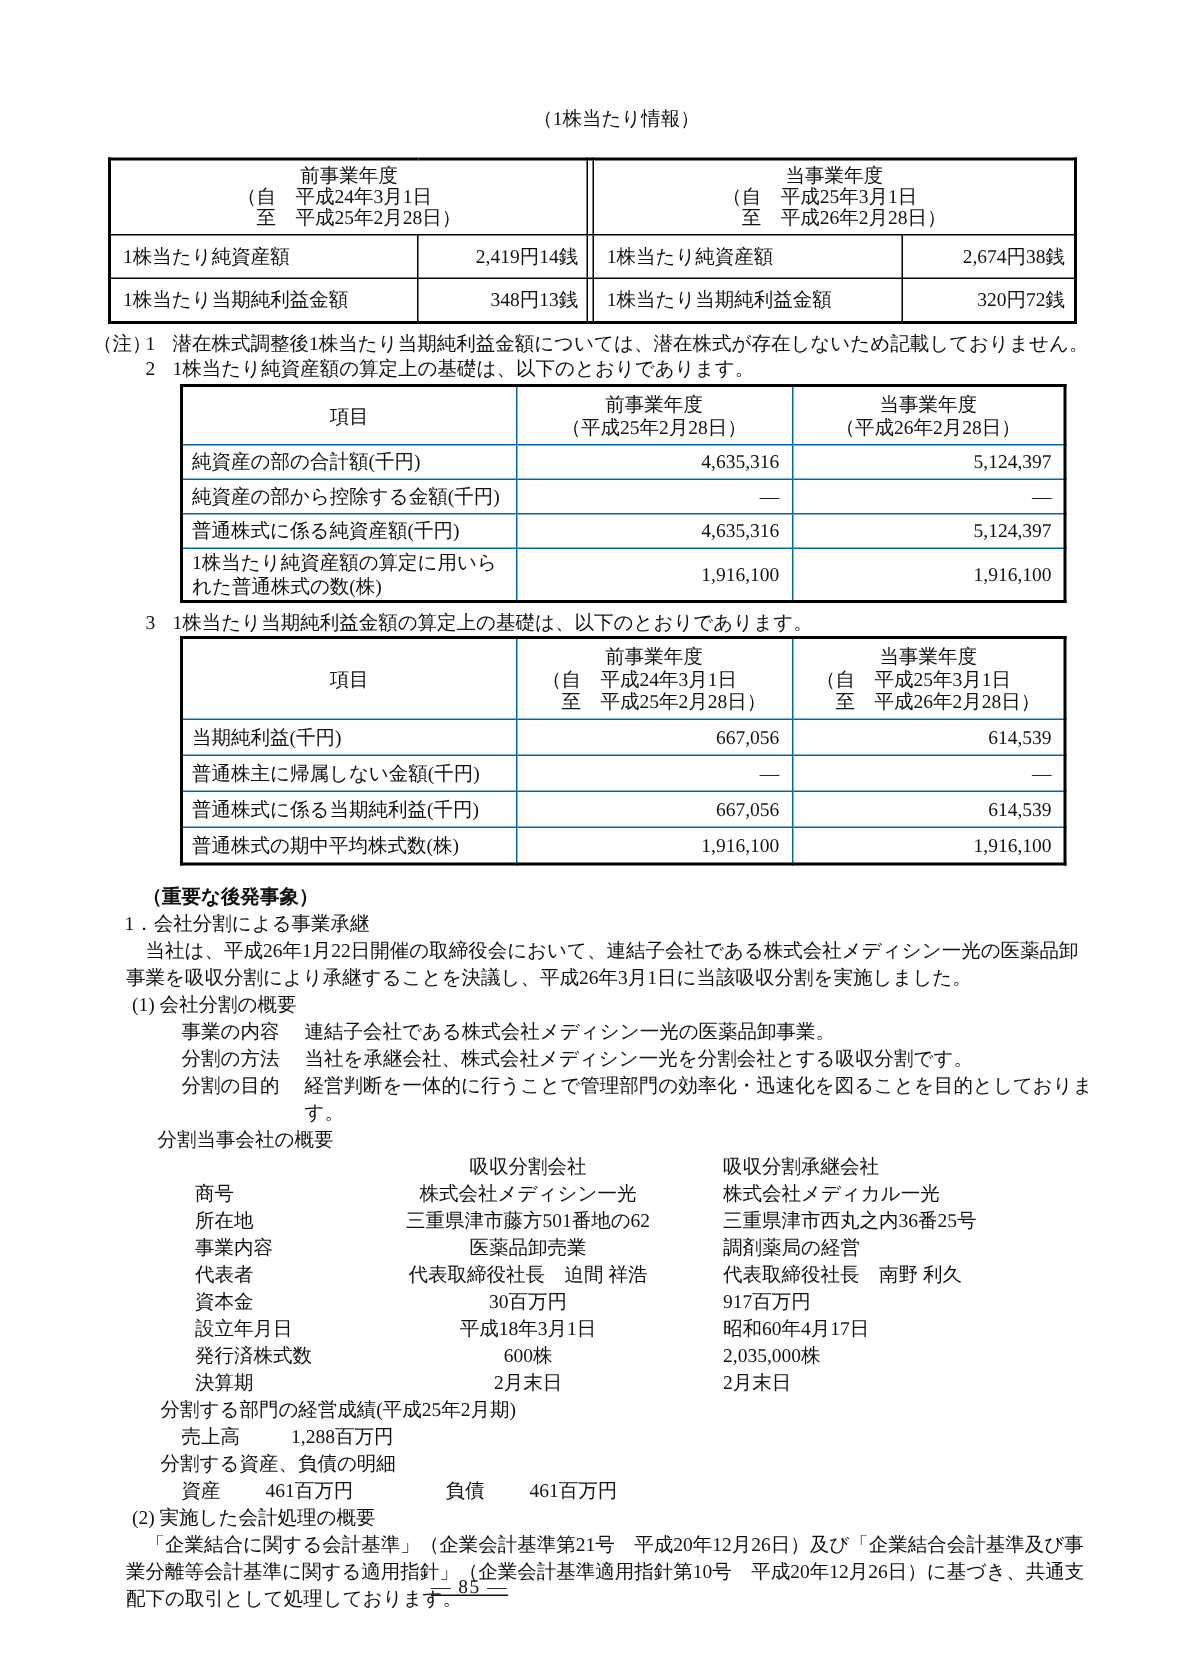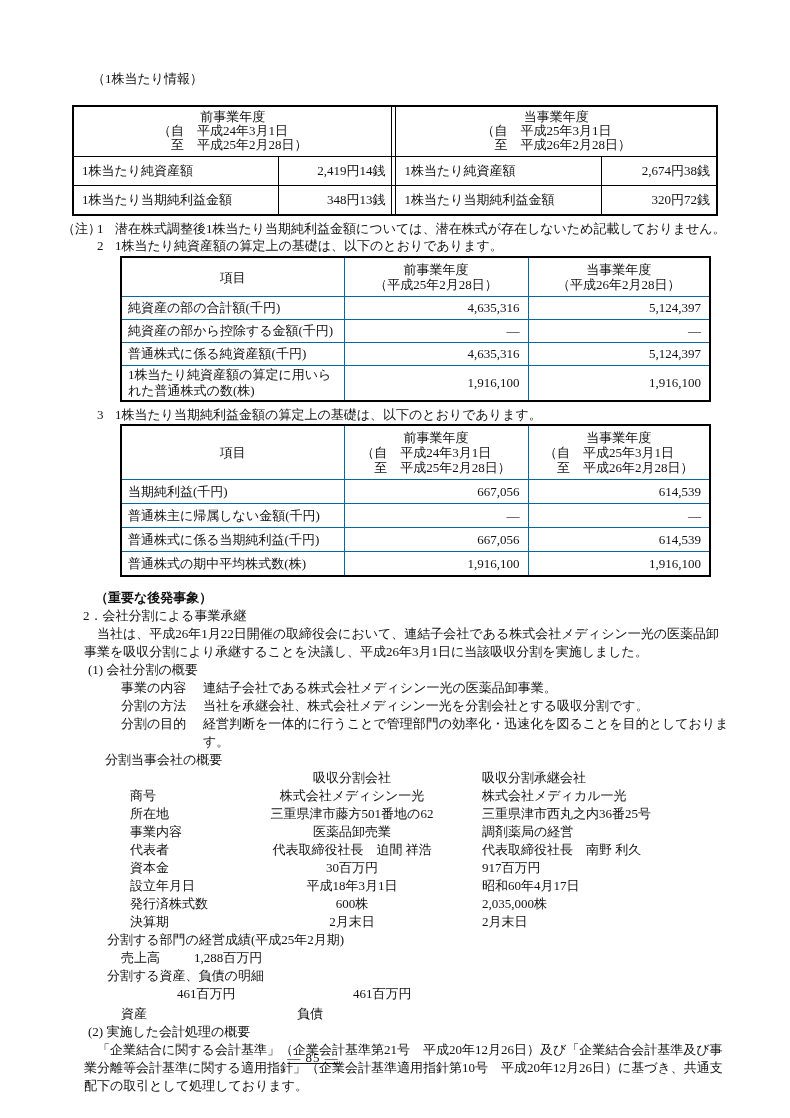--- a/index.html
+++ b/index.html
@@ -9,21 +9,21 @@
     box-sizing:border-box;
     background:#fff;
     color:#111;
     font-family:"Liberation Serif","DejaVu Serif",serif;
     font-size:13px;
     line-height:18px;
     padding:70px 60px 0 62px;
     overflow:hidden;
   }
   
-  .sec1-title{margin-left:30px;}
+  .sec1-title{margin-left:30px;text-align:center;}
   .notes{margin-top:4px;}
   .note-row{display:flex;line-height:17px;}
   .note-row .nlabel{width:35px;flex:0 0 35px;}
   .note-row .nnum{width:18px;flex:0 0 18px;}
   .note-row .ntext{flex:1;}
   .note3{margin-top:4px;}
   
   .t1{
     border-collapse:collapse;
     margin:17px 0 0 10px;
@@ -62,21 +62,21 @@
   .detail-row .dlabel{flex:0 0 82px;}
   .detail-row .dtext{flex:1;}
   .companies-title{margin-left:43px;}
   .companies{margin-left:68px;}
   .c-row{display:flex;}
   .c-row .c-lbl{flex:0 0 92px;text-align:left;}
   .c-row .c1{flex:0 0 260px;text-align:center;}
   .c-row .c2{flex:0 0 190px;text-align:left;}
   .perf-title,.assets-title{margin-left:45px;}
   .inline-row{display:flex;margin-left:59px;}
-  .inline-row .f56{flex:0 0 56px;margin-top:20px;}
+  .inline-row .f56{flex:0 0 56px;}
   .inline-row .f120{flex:0 0 120px;}
   .inline-row .f73{flex:0 0 73px;}
   
   .footer{
     position:absolute;top:1049px;left:0;width:626px;
     text-align:center;letter-spacing:1px;text-decoration:underline;
   }
 </style>
 </head>
 <body>
@@ -229,21 +229,21 @@
     </tr>
     <tr>
       <td class="lbl">普通株式の期中平均株式数(株)</td>
       <td class="num">1,916,100</td>
       <td class="num">1,916,100</td>
     </tr>
   </tbody>
     </table>
 
   <div class="ev-title">（重要な後発事象）</div>
-  <div class="ev-item1">2．会社分割による事業承継</div>
+  <div class="ev-item1">1．会社分割による事業承継</div>
   <div class="ev-para">当社は、平成26年1月22日開催の取締役会において、連結子会社である株式会社メディシン一光の医薬品卸事業を吸収分割により承継することを決議し、平成26年3月1日に当該吸収分割を実施しました。</div>
   <div class="ev-sub">(1) 会社分割の概要</div>
 
   <div class="detail-row">
     <span class="dlabel">事業の内容</span>
     <span class="dtext">連結子会社である株式会社メディシン一光の医薬品卸事業。</span>
   </div>
   <div class="detail-row">
     <span class="dlabel">分割の方法</span>
     <span class="dtext">当社を承継会社、株式会社メディシン一光を分割会社とする吸収分割です。</span>

